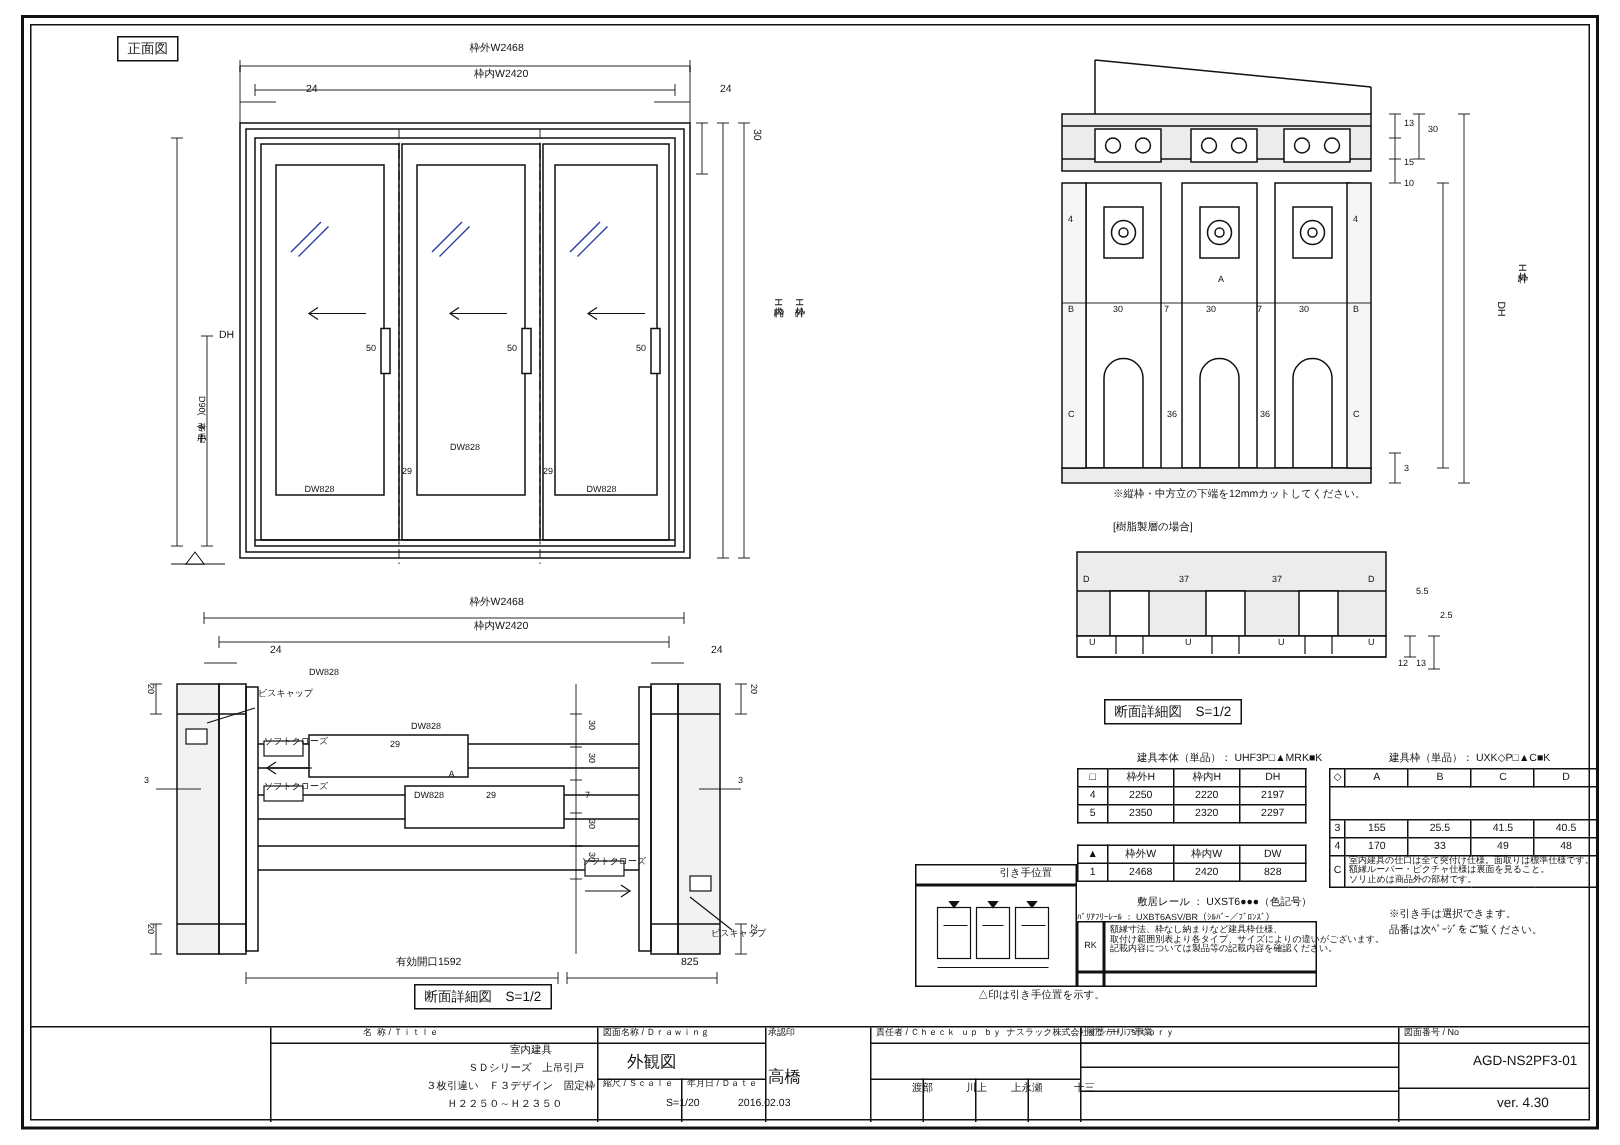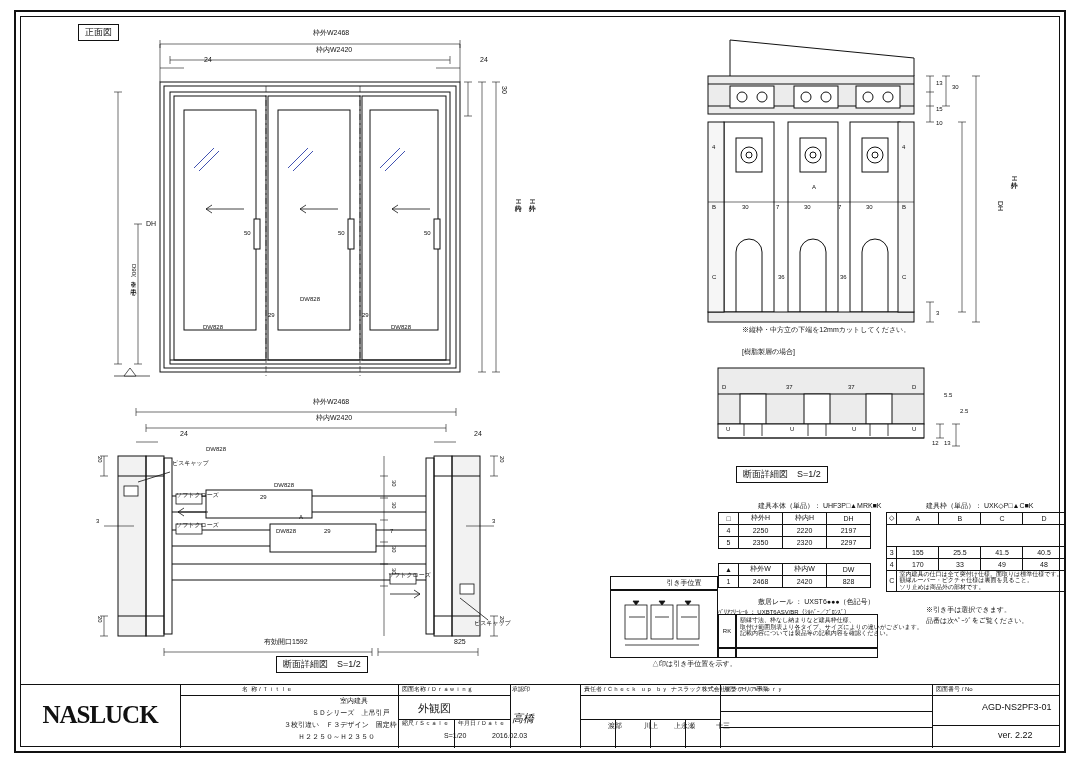--- a/index.html
+++ b/index.html
@@ -586,45 +586,42 @@
     <div class="tb-line" style="left:595px; top:34px; width:1px; height:29px;"></div>
     <div class="tb-line" style="left:630px; top:34px; width:1px; height:29px;"></div>
     <div class="tb-line" style="left:665px; top:34px; width:1px; height:29px;"></div>
     <div class="tb-line" style="left:700px; top:10px; width:212px; height:1px;"></div>
     <div class="tb-line" style="left:700px; top:26px; width:212px; height:1px;"></div>
     <div class="tb-line" style="left:700px; top:42px; width:212px; height:1px;"></div>
     <div class="tb-line" style="left:912px; top:10px; width:128px; height:1px;"></div>
     <div class="tb-line" style="left:912px; top:40px; width:128px; height:1px;"></div>
   </div>
 
-  <div class="logo-wrap">
-    <span class="logo-n">NASLUCK</span>
-  </div>
 
   <div class="abs lbl-xs" style="left:242px; top:686px;">名  称 / Ｔｉｔｌｅ</div>
   <div class="abs lbl-s" style="left:300px; top:697px;">室内建具</div>
   <div class="abs lbl-s" style="left:272px; top:709px;">ＳＤシリーズ　上吊引戸</div>
   <div class="abs lbl-s" style="left:244px; top:721px;">３枚引違い　Ｆ３デザイン　固定枠</div>
   <div class="abs lbl-s" style="left:258px; top:733px;">Ｈ２２５０～Ｈ２３５０</div>
 
   <div class="abs lbl-xs" style="left:402px; top:686px;">図面名称 / Ｄｒａｗｉｎｇ</div>
   <div class="abs lbl" style="left:418px; top:702px; font-size:11px;">外観図</div>
   <div class="abs lbl-xs" style="left:402px; top:720px;">縮尺 / Ｓｃａｌｅ</div>
   <div class="abs lbl-s" style="left:404px; top:732px;">S=1/20</div>
   <div class="abs lbl-xs" style="left:458px; top:720px;">年月日 / Ｄａｔｅ</div>
   <div class="abs lbl-s" style="left:452px; top:732px;">2016.02.03</div>
 
   <div class="abs lbl-xs" style="left:512px; top:686px;">承認印</div>
-  <div class="abs lbl" style="left:512px; top:712px; font-size:11px;font-style:italic;">高橋</div>
+  <div class="abs lbl" style="left:512px; top:712px; font-size:11px;">高橋</div>
 
   <div class="abs lbl-xs" style="left:584px; top:686px;">責任者 / Ｃｈｅｃｋ  ｕｐ  ｂｙ  ナスラック株式会社インテリア事業</div>
   <div class="abs lbl-s" style="left:568px; top:722px;">渡部</div>
   <div class="abs lbl-s" style="left:604px; top:722px;">川上</div>
   <div class="abs lbl-s" style="left:634px; top:722px;">上永瀬</div>
   <div class="abs lbl-s" style="left:676px; top:722px;">十三</div>
 
   <div class="abs lbl-xs" style="left:724px; top:686px;">履歴 / Ｈｉｓｔｏｒｙ</div>
 
   <div class="abs lbl-xs" style="left:936px; top:686px;">図面番号 / No</div>
   <div class="abs lbl-s" style="left:942px; top:702px; font-size:9px;">AGD-NS2PF3-01</div>
-  <div class="abs lbl-s" style="left:958px; top:730px; font-size:9px;">ver. 2.22</div>
+  <div class="abs lbl-s" style="left:958px; top:730px; font-size:9px;">ver. 4.30</div>
 
 </div>
 
 </body></html>

